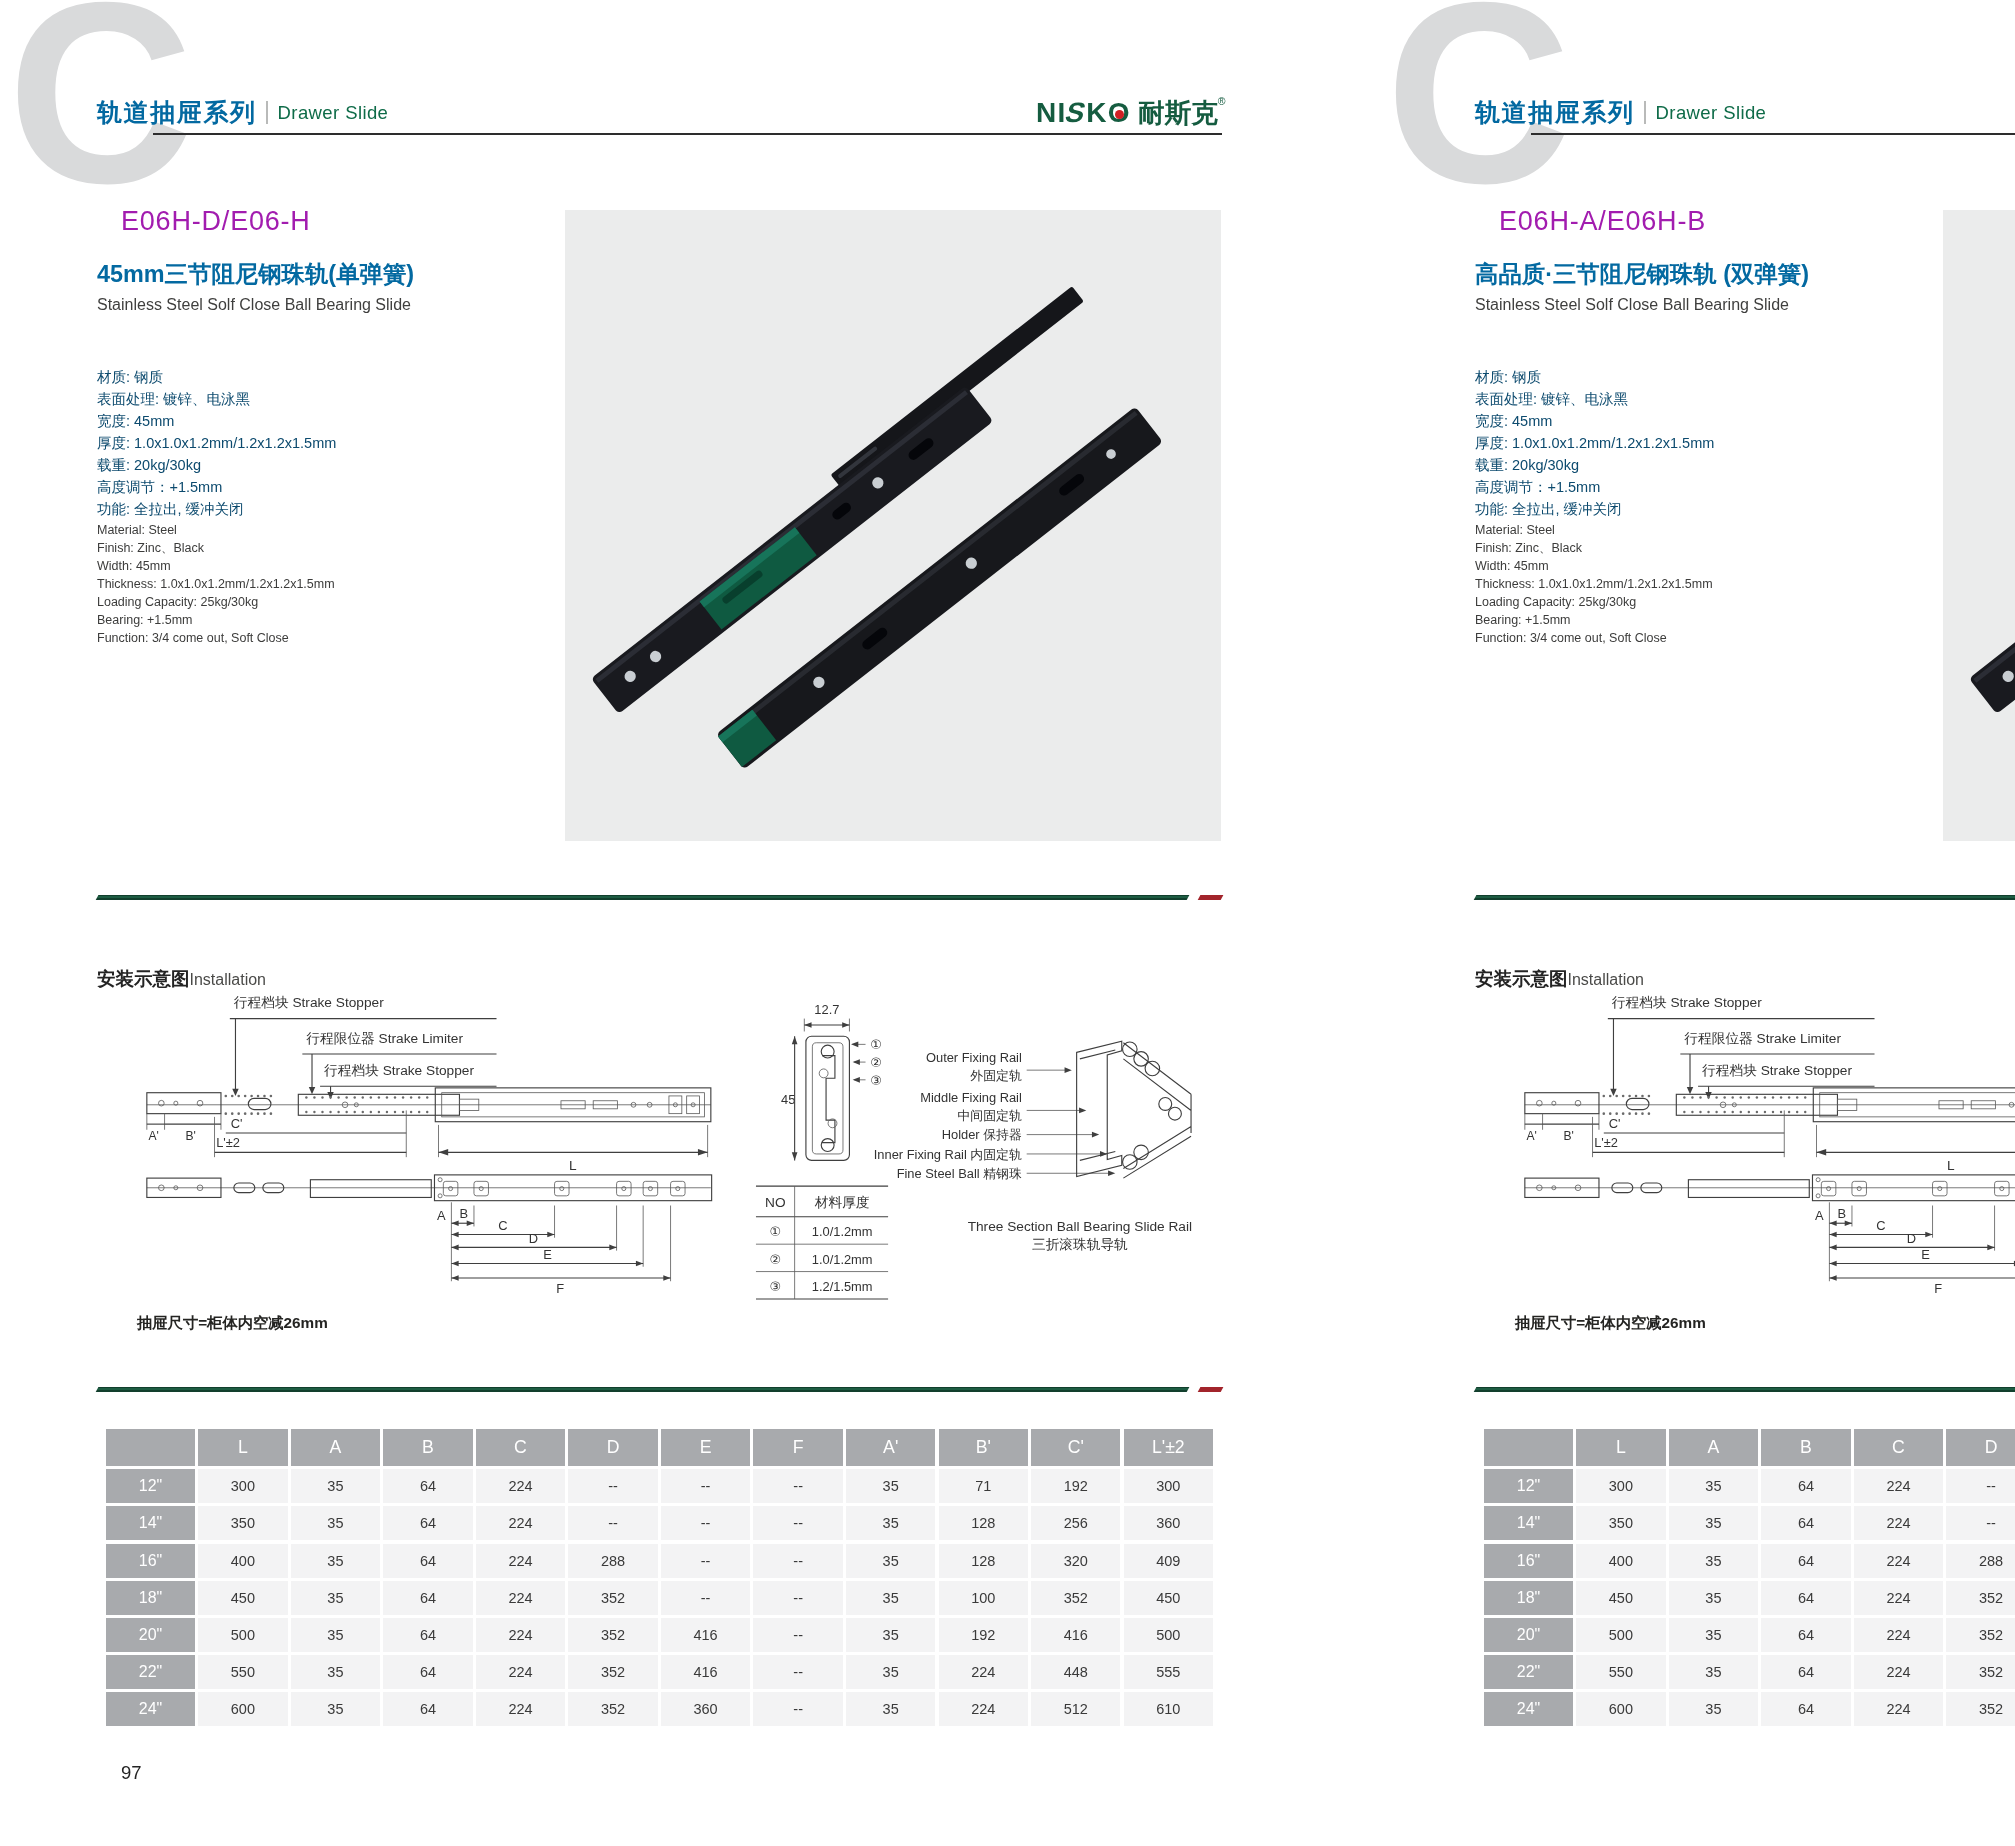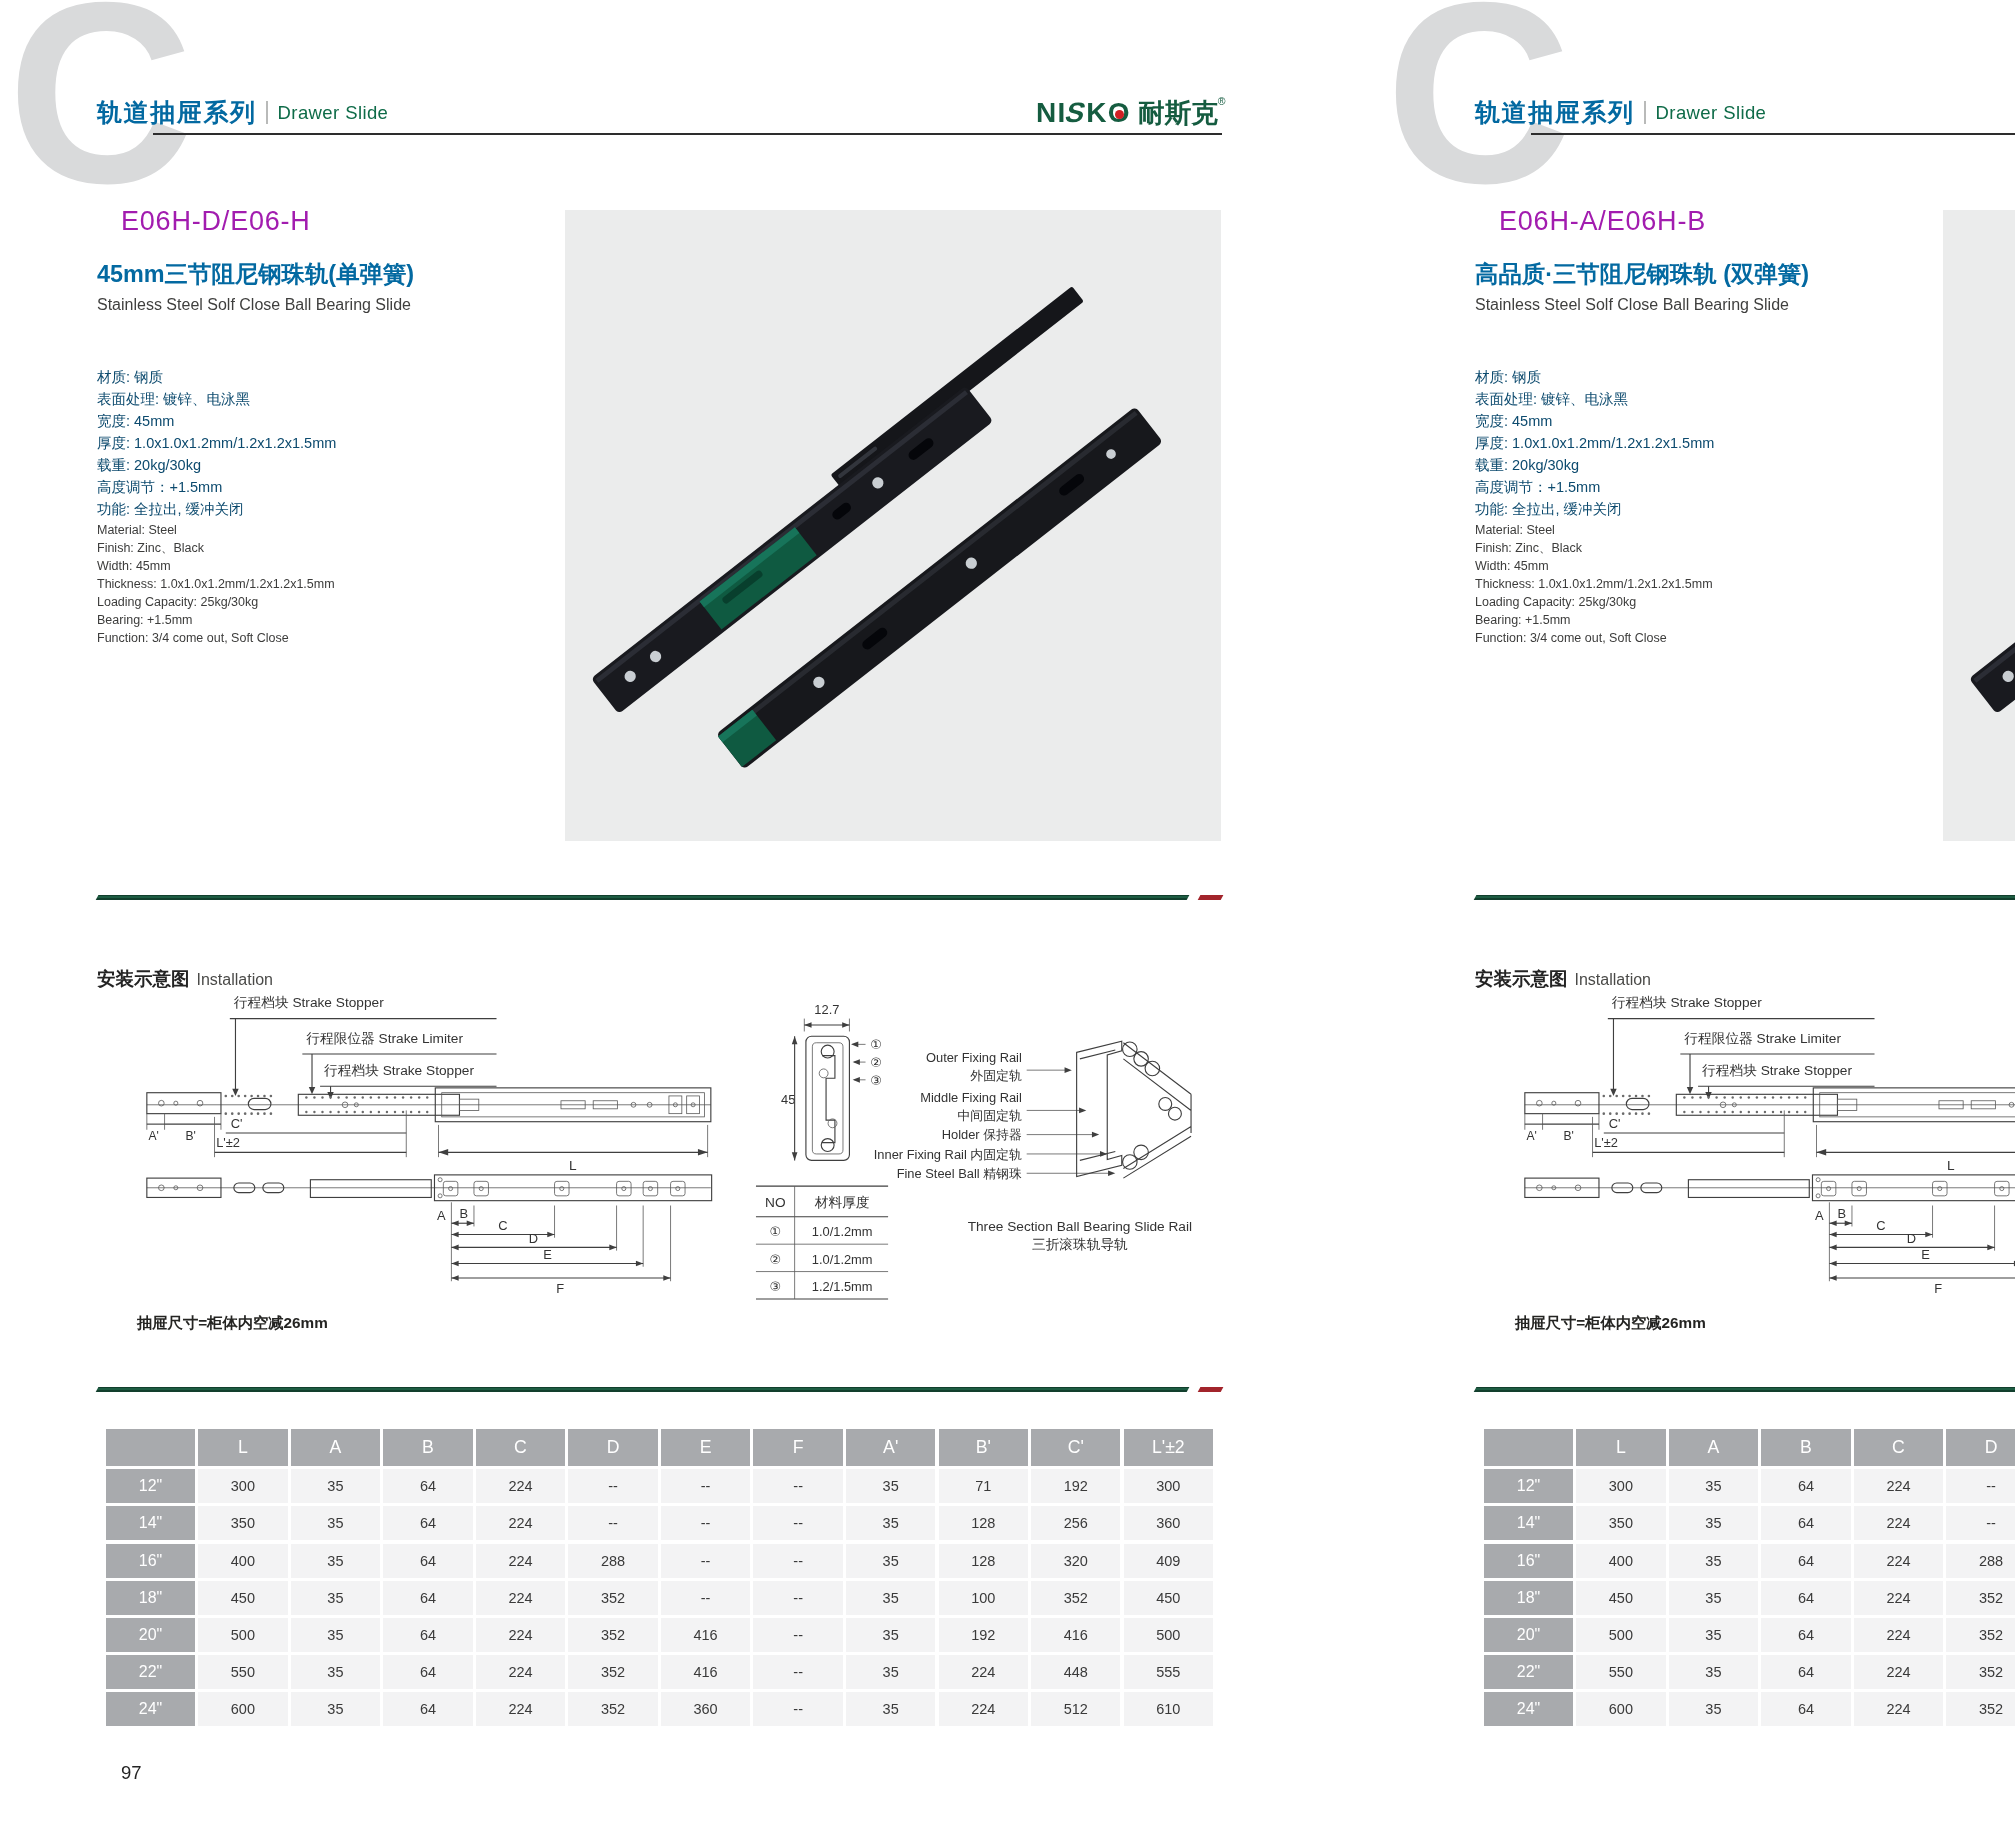--- a/index.html
+++ b/index.html
@@ -42,21 +42,21 @@
 
   
   .divider{position:absolute;height:5.2px;}
   .div-green{left:97px;width:1091px;background:linear-gradient(180deg,#123f2d 0 28%,#1d5c42 28% 58%,#123f2d 58% 100%);transform:skewX(-28deg);}
   .div-red{left:1199px;width:23.4px;background:#a2242b;transform:skewX(-28deg);}
   .d1{top:895px;} .d2{top:1387px;}
 
   
   .inst{position:absolute;left:97px;top:966px;display:flex;align-items:baseline;z-index:2;justify-content:center;}
   .inst-cn{font-size:18.5px;font-weight:700;color:#242424;}
-  .inst-en{font-size:16px;color:#4a4a48;margin-left:7px;}
+  .inst-en{font-size:16px;color:#4a4a48;margin-left:0;}
 
   .diagram{position:absolute;left:113px;top:975px;}
   .note{position:absolute;left:137px;top:1313px;font-size:15.3px;font-weight:600;color:#242422;z-index:2;}
 
   
   .size-table{position:absolute;left:106px;top:1429px;width:1107px;z-index:2;}
   .tr{display:grid;grid-template-columns:89px repeat(11,1fr);column-gap:3.2px;}
   .tbody .tr{margin-top:3.2px;}
   .th,.td{display:flex;align-items:center;justify-content:center;}
   .th{height:37px;background:#a8aaad;color:#fff;font-size:17.7px;}

